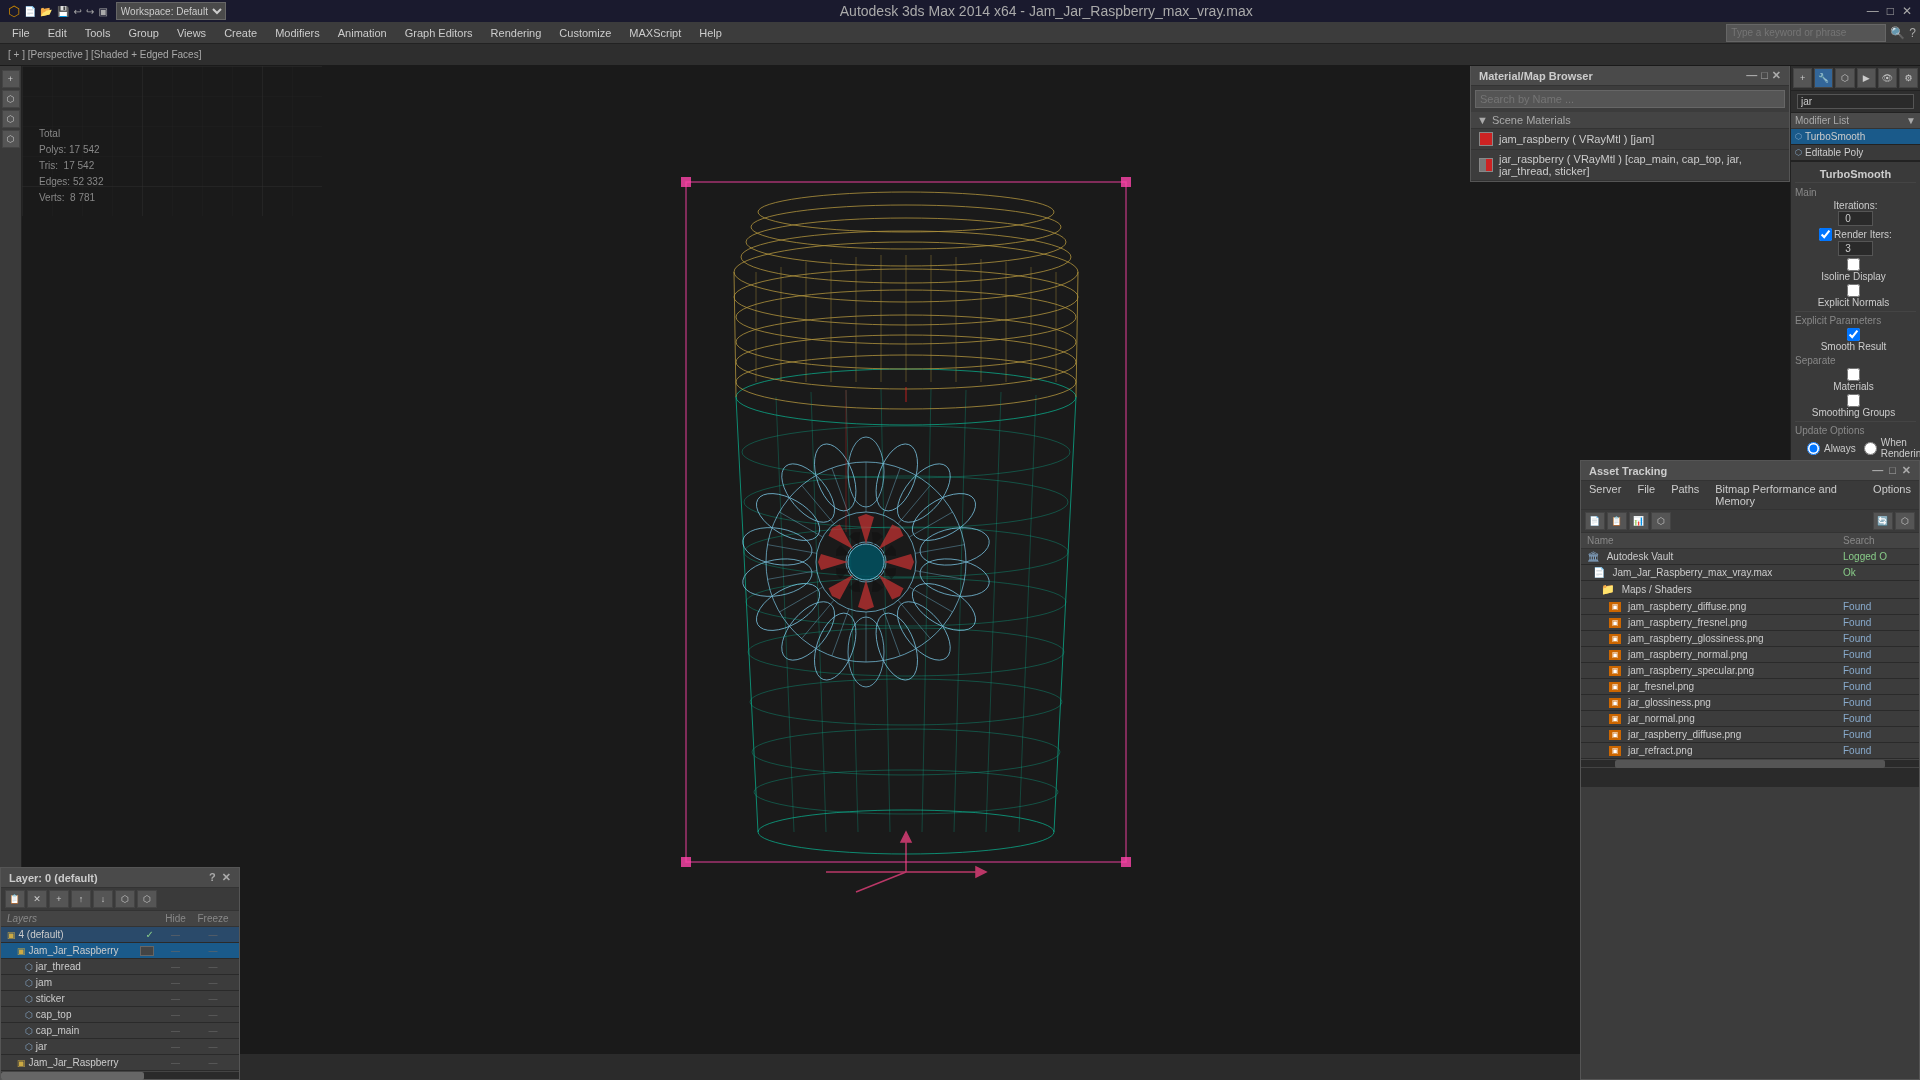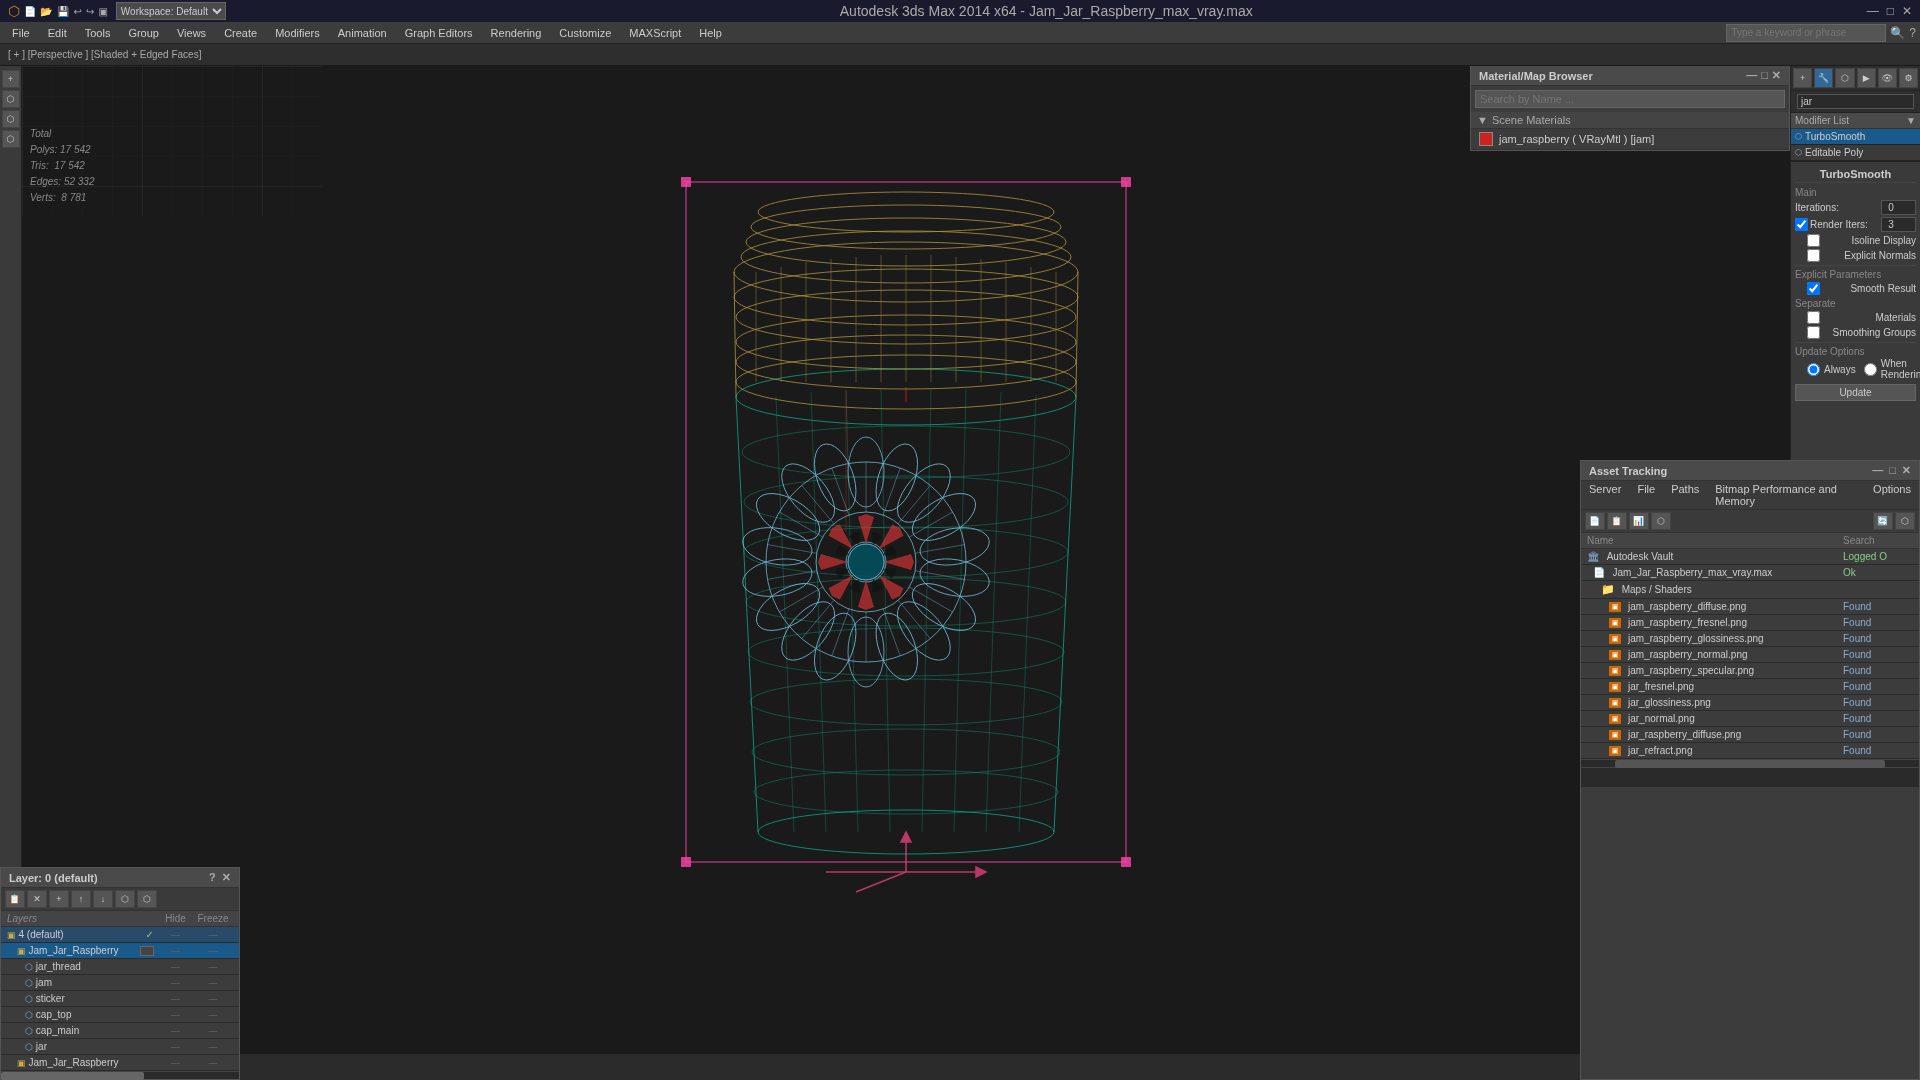--- a/index.html
+++ b/index.html
@@ -21,34 +21,34 @@
 
     
     #main-layout { display: flex; width: 100%; height: calc(1080px - 92px); }
 
     
     #left-bar { width: 22px; background: #3a3a3a; display: flex; flex-direction: column; align-items: center; padding: 4px 0; gap: 2px; border-right: 1px solid #222; }
     .left-icon { width: 18px; height: 18px; background: #555; border: 1px solid #444; display: flex; align-items: center; justify-content: center; font-size: 9px; cursor: pointer; color: #ccc; }
 
     
     #viewport { flex: 1; background: #1a1a1a; position: relative; overflow: hidden; }
-    #viewport-stats { position: absolute; top: 60px; left: 8px; font-size: 11px; color: #888; z-index: 10; line-height: 16px; font-style: italic; }
+    #viewport-stats { position: absolute; top: 60px; left: 17px; font-size: 11px; color: #888; z-index: 10; line-height: 16px; }
 
     
     #right-panel { width: 130px; background: #3a3a3a; border-left: 1px solid #222; display: flex; flex-direction: column; }
 
     
     #rp-top-icons { display: flex; background: #2e2e2e; padding: 2px; gap: 2px; border-bottom: 1px solid #222; }
     .rp-icon { width: 20px; height: 20px; background: #555; border: 1px solid #444; display: flex; align-items: center; justify-content: center; font-size: 9px; cursor: pointer; }
 
     
     #turbsmooth-panel { background: #3a3a3a; border-top: 1px solid #222; padding: 4px; }
     .ts-title { font-size: 11px; font-weight: bold; color: #ccc; text-align: center; padding: 2px 0; border-bottom: 1px solid #444; margin-bottom: 4px; }
     .ts-section { font-size: 10px; color: #888; margin: 3px 0 1px 0; }
-    .ts-row { display: flex; align-items: center; justify-content: space-between; margin: 2px 0; }
+    .ts-row { display: flex; align-items: center; justify-content: space-between; margin: 2px 16px; flex-direction: column; }
     .ts-label { font-size: 10px; color: #ccc; }
     .ts-input { width: 35px; background: #555; border: 1px solid #666; color: #ccc; font-size: 10px; padding: 1px 2px; text-align: center; }
     .ts-radio-group { display: flex; flex-direction: row; gap: 8px; margin-left: 8px; }
     .ts-radio-row { display: flex; align-items: center; gap: 4px; font-size: 10px; color: #ccc; }
     .ts-btn { width: 100%; background: #555; border: 1px solid #666; color: #ccc; font-size: 10px; padding: 2px; cursor: pointer; text-align: center; margin-top: 4px; }
     .ts-indent { margin-left: 12px; }
 
     
     #mat-browser { position: absolute; top: 0; right: 0; width: 320px; background: #3c3c3c; border: 1px solid #555; border-top: none; z-index: 100; }
     #mat-browser-title { background: #4a4a4a; padding: 3px 8px; display: flex; align-items: center; justify-content: space-between; font-size: 11px; font-weight: bold; color: #ccc; border-bottom: 1px solid #333; }
@@ -362,20 +362,24 @@
       </div>
       <input id="mat-search" style="width: calc(100% - 8px); margin: 4px; background: rgb(85, 85, 85); border: 1px solid rgb(102, 102, 102); color: rgb(204, 204, 204); font-size: 11px; padding: 2px 4px; display: block;" placeholder="Search by Name ...">
       <div class="mat-section-header">
         <span>▼</span>
         <span>Scene Materials</span>
       </div>
       <div class="mat-item">
         <div class="mat-color-red"></div>
         <span class="mat-label">jam_raspberry ( VRayMtl ) [jam]</span>
       </div>
+      <div class="mat-item">
+        <div class="mat-color-strip"></div>
+        <span class="mat-label">jar_raspberry ( VRayMtl ) [cap_main, cap_top, jar, jar_thread, sticker]</span>
+      </div>
     </div>
   </div>
 
   <div id="right-panel">
     <div id="rp-top-icons">
       <div class="rp-icon" title="Create">+</div>
       <div class="rp-icon" title="Modify" style="background:#336699; color:#fff;">🔧</div>
       <div class="rp-icon">⬡</div>
       <div class="rp-icon">▶</div>
       <div class="rp-icon">👁</div>

